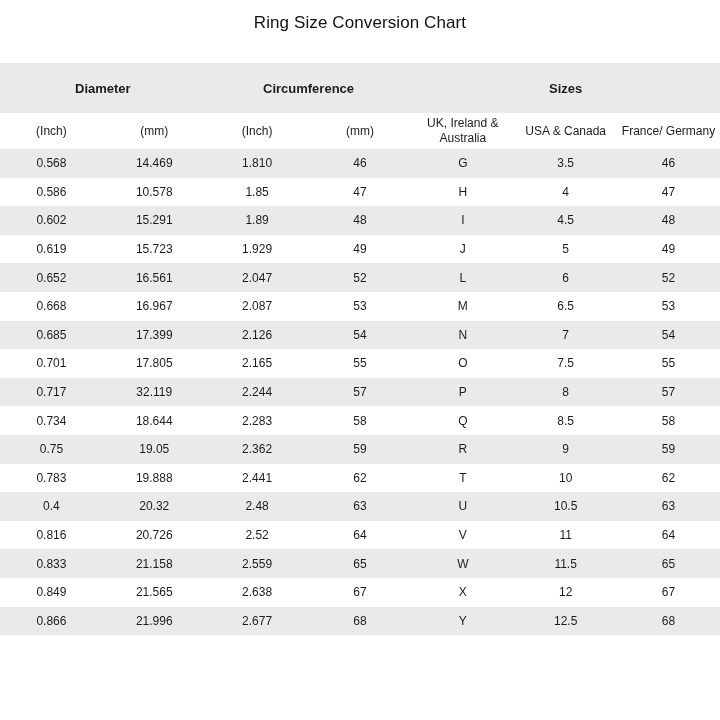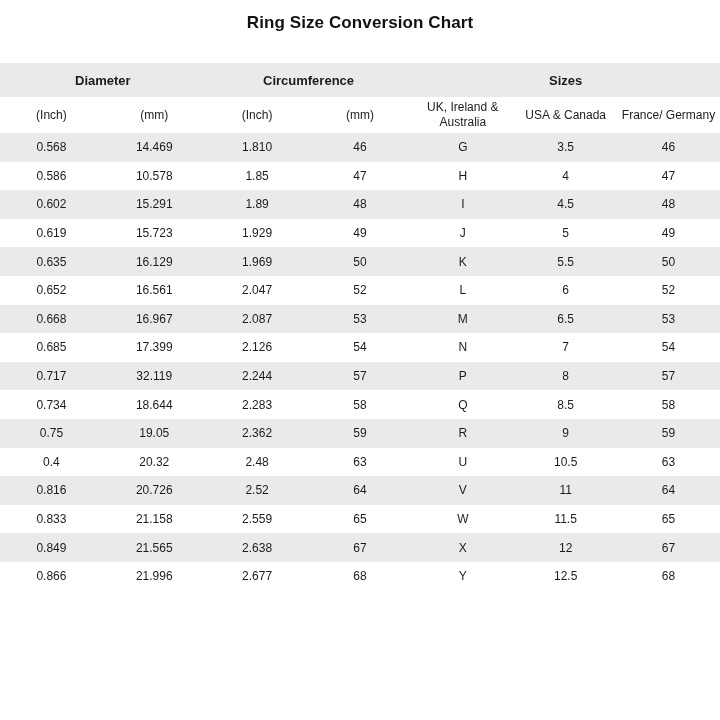--- a/index.html
+++ b/index.html
@@ -16,33 +16,33 @@
     width: 720px;
     height: 720px;
     background: #ffffff;
     overflow: hidden;
   }
   .page-title {
     height: 63px;
     padding-top: 13px;
     text-align: center;
     font-size: 17px;
-    font-weight: bold;
+    font-weight: normal;
     color: #111111;
     letter-spacing: 0.1px;
   }
   table.conversion-table {
     width: 720px;
     border-collapse: collapse;
     table-layout: fixed;
   }
   table.conversion-table col { width: 14.2857%; }
   thead tr.group-row th {
     background: #eaeaea;
-    height: 34px;
+    height: 50px;
     font-size: 13px;
     font-weight: bold;
     text-align: center;
     vertical-align: middle;
     padding: 0 2px;
   }
   thead tr.sub-row th {
     background: #ffffff;
     height: 36px;
     font-size: 12px;
@@ -126,29 +126,20 @@
         <tr>
           <td>0.619</td>
           <td>15.723</td>
           <td>1.929</td>
           <td>49</td>
           <td>J</td>
           <td>5</td>
           <td>49</td>
         </tr>
         <tr>
-          <td>0.635</td>
-          <td>16.129</td>
-          <td>1.969</td>
-          <td>50</td>
-          <td>K</td>
-          <td>5.5</td>
-          <td>50</td>
-        </tr>
-        <tr>
           <td>0.652</td>
           <td>16.561</td>
           <td>2.047</td>
           <td>52</td>
           <td>L</td>
           <td>6</td>
           <td>52</td>
         </tr>
         <tr>
           <td>0.668</td>
@@ -162,20 +153,29 @@
         <tr>
           <td>0.685</td>
           <td>17.399</td>
           <td>2.126</td>
           <td>54</td>
           <td>N</td>
           <td>7</td>
           <td>54</td>
         </tr>
         <tr>
+          <td>0.701</td>
+          <td>17.805</td>
+          <td>2.165</td>
+          <td>55</td>
+          <td>O</td>
+          <td>7.5</td>
+          <td>55</td>
+        </tr>
+        <tr>
           <td>0.717</td>
           <td>32.119</td>
           <td>2.244</td>
           <td>57</td>
           <td>P</td>
           <td>8</td>
           <td>57</td>
         </tr>
         <tr>
           <td>0.734</td>
@@ -189,20 +189,29 @@
         <tr>
           <td>0.75</td>
           <td>19.05</td>
           <td>2.362</td>
           <td>59</td>
           <td>R</td>
           <td>9</td>
           <td>59</td>
         </tr>
         <tr>
+          <td>0.783</td>
+          <td>19.888</td>
+          <td>2.441</td>
+          <td>62</td>
+          <td>T</td>
+          <td>10</td>
+          <td>62</td>
+        </tr>
+        <tr>
           <td>0.4</td>
           <td>20.32</td>
           <td>2.48</td>
           <td>63</td>
           <td>U</td>
           <td>10.5</td>
           <td>63</td>
         </tr>
         <tr>
           <td>0.816</td>

